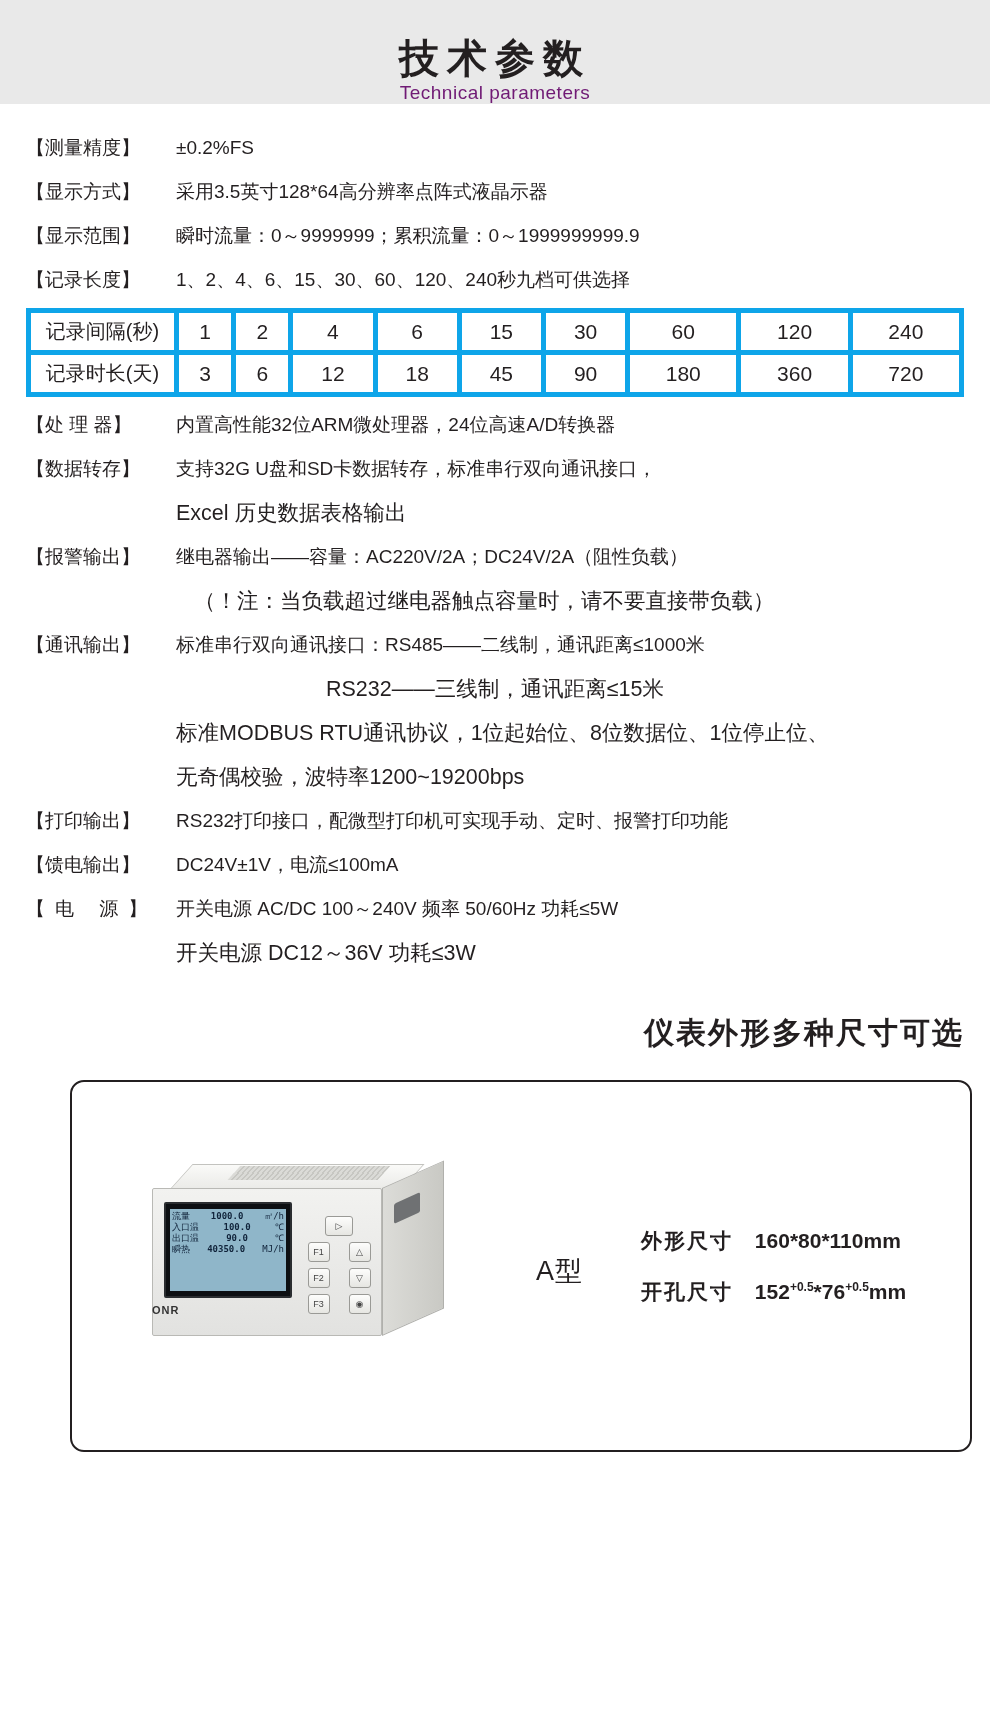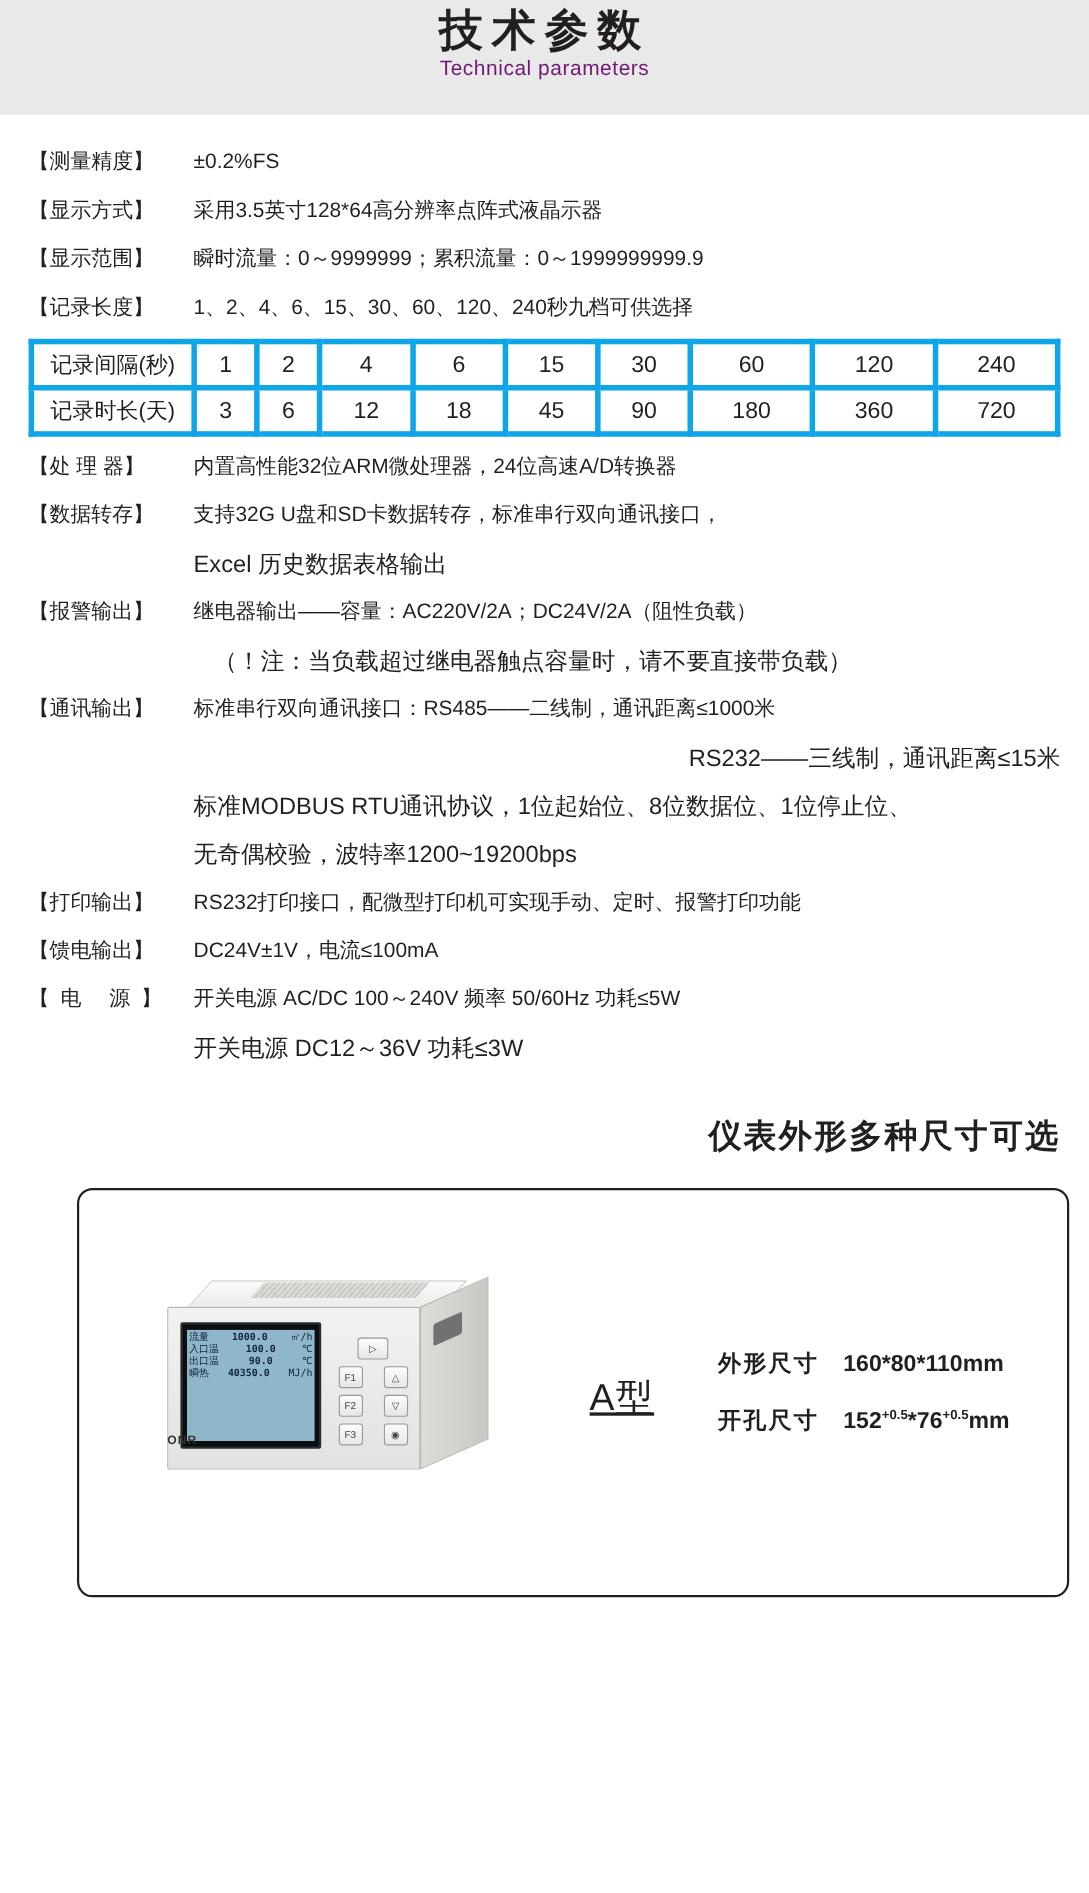--- a/index.html
+++ b/index.html
@@ -12,21 +12,21 @@
     color: #231f20;
     overflow: hidden;
   }
   .header {
     width: 990px;
     height: 104px;
     background: #e9e9e9;
     display: flex;
     flex-direction: column;
     align-items: center;
-    justify-content: flex-start;
+    justify-content: flex-end;
     padding-top: 6px;
   }
   .header-title {
     font-size: 40px;
     font-weight: bold;
     letter-spacing: 8px;
     color: #231f20;
     line-height: 1.1;
   }
   .header-sub {
@@ -53,21 +53,21 @@
   .spec-label.sp2 { letter-spacing: 10px; }
   .spec-value {
     flex: 1;
   }
   .indent-value {
     padding-left: 150px;
     font-size: 21.5px;
     line-height: 44px;
     white-space: nowrap;
   }
-  .indent-value.deep { padding-left: 300px; text-align: right; }
+  .indent-value.deep { padding-left: 300px; }
   .indent-note { padding-left: 168px; }
   table.rec-table {
     border-collapse: collapse;
     margin: 6px 0 6px 0;
     width: 938px;
   }
   table.rec-table td {
     border: 5px solid #0ea5e9;
     height: 42px;
     text-align: center;
@@ -125,21 +125,21 @@
     left: 270px; top: 52px;
     width: 62px; height: 148px;
     background: linear-gradient(90deg,#dcdcd8 0%, #c9c9c4 100%);
     border: 1px solid #b0b0ac;
     transform: skewY(-24deg);
     transform-origin: left top;
   }
   .dev-screen {
     position: absolute;
     left: 52px; top: 66px;
-    width: 128px; height: 115px;
+    width: 128px; height: 96px;
     background: #0c0f12;
     border: 2px solid #2a2d30;
     border-radius: 2px;
     padding: 5px 4px;
   }
   .lcd {
     width: 100%; height: 100%;
     background: #8fb6c9;
     font-family: "DejaVu Sans Mono", monospace;
     font-size: 9px;
@@ -188,26 +188,25 @@
   }
   .dev-strip {
     position: absolute;
     left: 122px; top: 30px;
     width: 150px; height: 14px;
     background: repeating-linear-gradient(90deg,#d6d6d2 0 3px,#bfbfba 3px 5px);
     transform: skewX(-42deg);
     opacity: .85;
   }
   .model-label {
-    font-size: 34px;
+    font-size: 27px;
     margin-left: 24px;
     letter-spacing: 1px;
     align-self: center;
     padding-top: 10px;
-    text-decoration: underline;
   }
   .dims {
     margin-left: 58px;
     font-size: 21px;
     line-height: 46px;
     font-weight: bold;
   }
   .dims .lab { letter-spacing: 2px; margin-right: 16px; }
   .tol { font-size: 12px; vertical-align: super; }
   .tol2 { font-size: 12px; vertical-align: super; }

